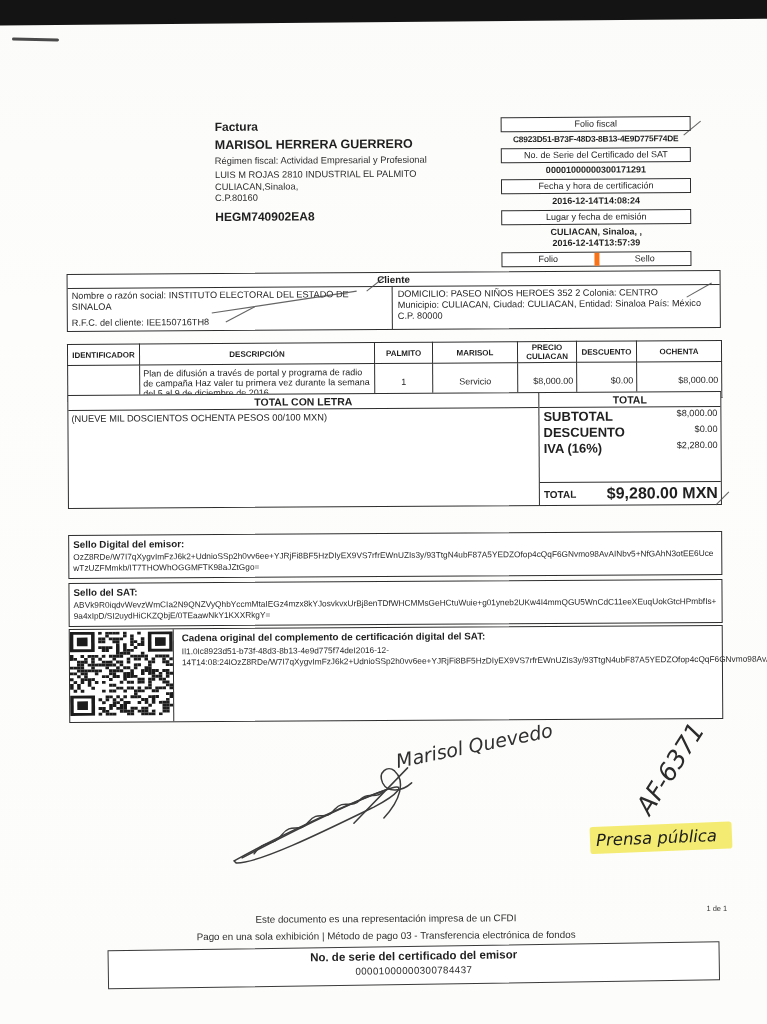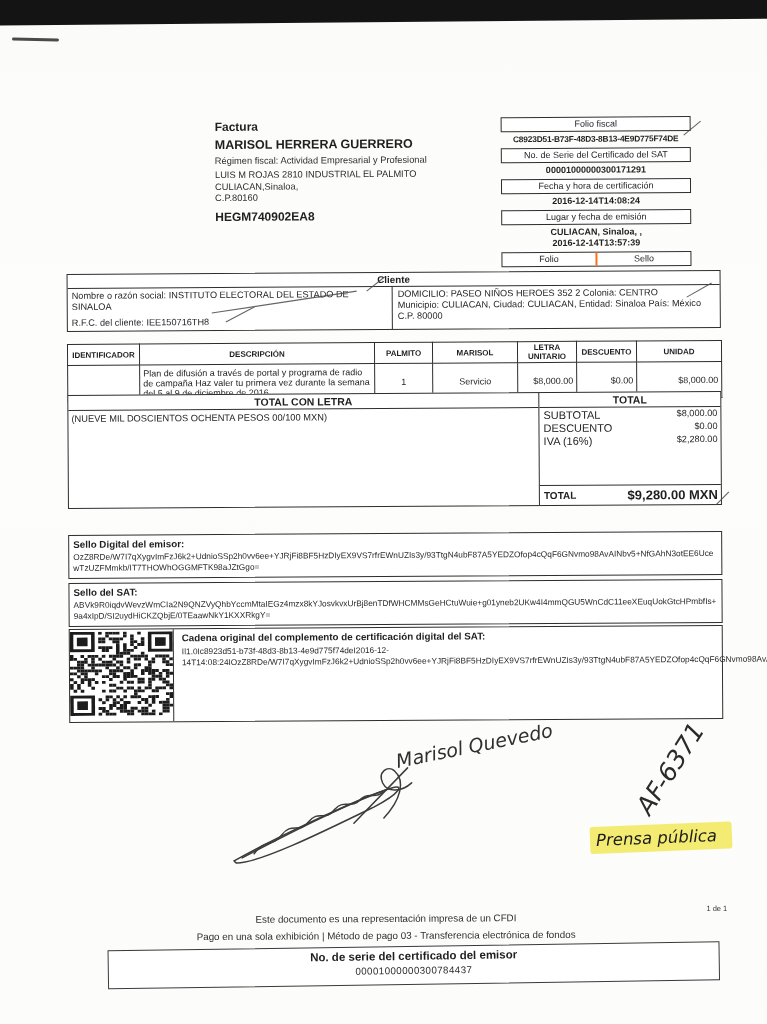--- a/index.html
+++ b/index.html
@@ -19,21 +19,21 @@
   .emitter-addr{font-size:9.3px;color:#2c2c2c;line-height:1.25;}
   .emitter-rfc{font-size:12px;font-weight:bold;margin-top:5px;}
 
   
   .fiscal{position:absolute;left:503px;top:118px;width:190px;}
   .box-label{border:1px solid #2e2e2e;background:#fff;text-align:center;font-size:9px;padding:1px 0 2px;}
   .box-value{text-align:center;font-weight:bold;font-size:9px;margin:2px 0 4px;}
   .fv-small{font-size:8.4px;letter-spacing:-0.2px;}
   .folio-serie{display:flex;border:1px solid #2e2e2e;background:#fff;}
   .folio-serie > div{flex:1;text-align:center;font-size:9px;padding:1px 0 2px;}
-  .folio-serie > div:first-child{border-right:2px solid #f97316;}
+  .folio-serie > div:first-child{border-right:5px solid #f97316;}
   .folio-num{width:95px;text-align:center;font-weight:bold;font-size:9.5px;margin-top:3px;}
 
   
   .cliente{position:absolute;left:68px;top:272px;width:652px;border:1px solid #2e2e2e;background:#fff;}
   .cliente-title{border-bottom:1px solid #2e2e2e;text-align:center;font-weight:bold;font-size:9.8px;padding:1px 0;}
   .cliente-cols{display:flex;min-height:42px;}
   .cliente-left{width:316px;border-right:1px solid #2e2e2e;padding:2px 4px;display:flex;flex-direction:column;justify-content:space-between;}
   .cliente-right{flex:1;padding:2px 5px;}
   .c-line{font-size:9.2px;line-height:1.18;}
 
@@ -44,26 +44,26 @@
   .td-c{text-align:center;} .td-r{text-align:right;}
   .td-desc{line-height:1.12;}
 
   
   .totals{position:absolute;left:68px;top:393px;width:652px;height:112px;border:1px solid #2e2e2e;display:flex;background:#fff;}
   .tot-left{width:470px;border-right:1px solid #2e2e2e;display:flex;flex-direction:column;}
   .tot-right{flex:1;display:flex;flex-direction:column;}
   .tot-head{border-bottom:1px solid #2e2e2e;text-align:center;font-weight:bold;font-size:10.5px;padding:1px 0;}
   .letra-text{font-size:9.3px;padding:3px 3px;}
   .tot-row{display:flex;justify-content:space-between;padding:1px 3px 0 4px;}
-  .tot-row .lbl{font-size:11px;font-weight:normal;}
+  .tot-row .lbl{font-size:13px;font-weight:bold;}
   .tot-row .val{font-size:9.2px;text-align:right;}
   .tot-spacer{flex:1;}
   .grand{display:flex;justify-content:space-between;border-top:1px solid #2e2e2e;padding:2px 3px 2px 4px;align-items:center;}
   .grand .lbl{font-size:10px;font-weight:bold;}
-  .grand .val{font-size:13px;font-weight:bold;}
+  .grand .val{font-size:16px;font-weight:bold;}
 
   
   .sello{position:absolute;left:68px;width:652px;border:1px solid #2e2e2e;background:#fff;padding:0;}
   .sello-label{font-size:9.8px;font-weight:bold;padding:3px 4px 1px;}
   .sello-value{font-size:8.3px;line-height:1.3;padding:1px 4px 4px;word-break:break-all;color:#2a2a2a;}
 
   
   .cadena{position:absolute;left:68px;top:627px;width:652px;height:92px;border:1px solid #2e2e2e;display:flex;background:#fff;}
   .qr-cell{width:115px;border-right:1px solid #2e2e2e;display:flex;align-items:center;justify-content:center;}
   .cadena-right{flex:1;padding:3px 8px;}
@@ -144,23 +144,23 @@
         <col style="width:59px">
           <col style="width:60px">
           <col style="width:85px">
       </colgroup>
       <tbody>
           <tr>
         <th>IDENTIFICADOR</th>
         <th>DESCRIPCIÓN</th>
         <th>PALMITO</th>
         <th>MARISOL</th>
-        <th>LETRA UNITARIO</th>
+        <th>PRECIO CULIACAN</th>
         <th>DESCUENTO</th>
-        <th>UNIDAD</th>
+        <th>OCHENTA</th>
       </tr>
       <tr>
         <td></td>
         <td class="td-desc">Plan de difusión a través de portal y programa de radio de campaña Haz valer tu primera vez durante la semana del 5 al 9 de diciembre de 2016</td>
         <td class="td-c">1</td>
         <td class="td-c">Servicio</td>
         <td class="td-r">$8,000.00</td>
         <td class="td-r">$0.00</td>
         <td class="td-r">$8,000.00</td>
       </tr>

